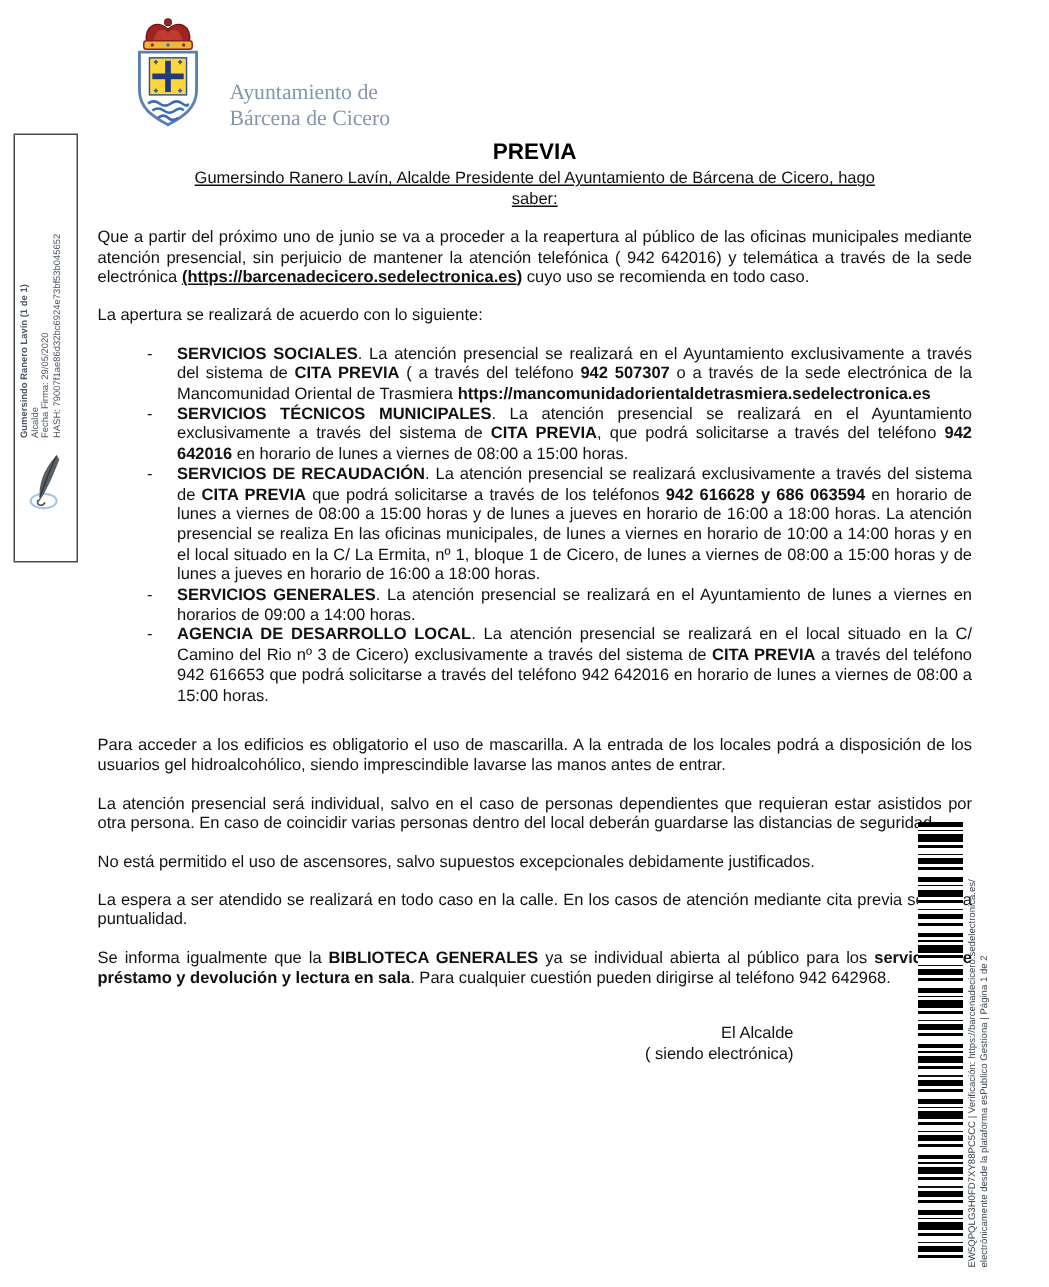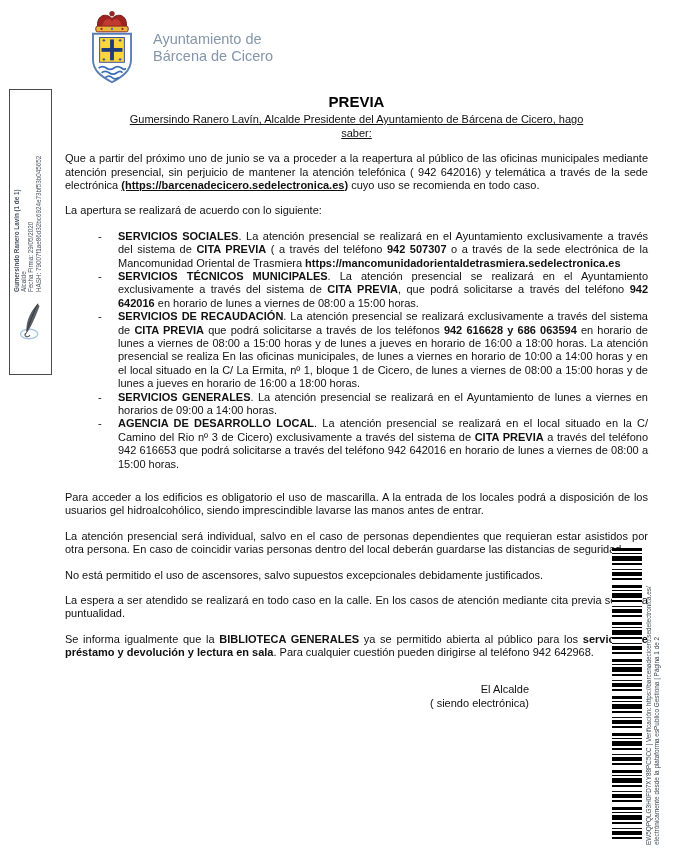--- a/index.html
+++ b/index.html
@@ -1,21 +1,21 @@
 <!DOCTYPE html>
 <html><head>
 <meta charset="utf-8">
 <style>
   html,body{margin:0;padding:0;background:#fff;}
   .page{position:relative;width:699px;height:858px;background:#fff;overflow:hidden;
         font-family:"Liberation Sans",sans-serif;font-size:11px;line-height:1.22;color:#111;}
 
   
   .content{position:absolute;left:65px;top:8px;width:583px;}
-  .logo-row{display:flex;align-items:center;gap:12px;margin-left:18px;height:80px;}
+  .logo-row{display:flex;align-items:flex-end;gap:12px;margin-left:18px;height:80px;font-family:Liberation Serif, serif;}
   .logo-text{font-size:14.5px;line-height:1.18;color:#8496aa;}
   .title{font-size:15px;font-weight:bold;text-align:center;margin:5px 0 2px;color:#000;}
   .intro{text-align:center;max-width:480px;margin:0 auto 12px;text-decoration:underline;}
   .just{text-align:justify;margin:0 0 12px;}
   .services{margin:12px 0 20px;}
   .service-item{display:flex;padding-left:33px;}
   .service-marker{flex:0 0 20px;}
   .service-text{flex:1;text-align:justify;}
   .closing{width:464px;text-align:right;margin-top:22px;line-height:1.3;}
 
@@ -121,21 +121,21 @@
           <span class="service-marker">-</span>
           <div class="service-text"><span style="font-weight: bold;">AGENCIA DE DESARROLLO LOCAL</span><span>. La atención presencial se realizará en el local situado en la C/ Camino del Rio nº 3 de Cicero) exclusivamente a través del sistema de </span><span style="font-weight: bold;">CITA PREVIA</span><span> a través del teléfono  942 616653 que podrá solicitarse a través del teléfono  942 642016 en horario de lunes a viernes de 08:00 a 15:00 horas.</span></div>
         </div>
       </div>
 
     <div>
         <p class="just"><span>Para acceder a los edificios es obligatorio el uso de mascarilla. A la entrada de los locales podrá a disposición de los usuarios gel hidroalcohólico, siendo imprescindible lavarse las manos antes de entrar.</span></p>
         <p class="just"><span>La atención presencial será individual, salvo en el caso de personas dependientes que requieran estar asistidos por otra persona. En caso de coincidir varias personas dentro del local deberán guardarse las distancias de seguridad.</span></p>
         <p class="just"><span>No está permitido el uso de ascensores, salvo supuestos excepcionales debidamente justificados.</span></p>
         <p class="just"><span>La espera a ser atendido se realizará en todo caso en la calle. En los casos de atención mediante cita previa se ruega puntualidad.</span></p>
-        <p class="just"><span>Se informa igualmente que la </span><span style="font-weight: bold;">BIBLIOTECA GENERALES</span><span> ya se permitido abierta al público para los </span><span style="font-weight: bold;">servicios de préstamo y devolución y lectura en sala</span><span>. Para cualquier cuestión pueden dirigirse al teléfono 942 642968.</span></p>
+        <p class="just"><span>Se informa igualmente que la </span><span style="font-weight: bold;">BIBLIOTECA GENERALES</span><span> ya se individual abierta al público para los </span><span style="font-weight: bold;">servicios de préstamo y devolución y lectura en sala</span><span>. Para cualquier cuestión pueden dirigirse al teléfono 942 642968.</span></p>
       </div>
 
     <div class="closing">
       <div>El Alcalde</div>
       <div>( siendo electrónica)</div>
     </div>
 
   </main>
 
   <div class="barcode"></div>

